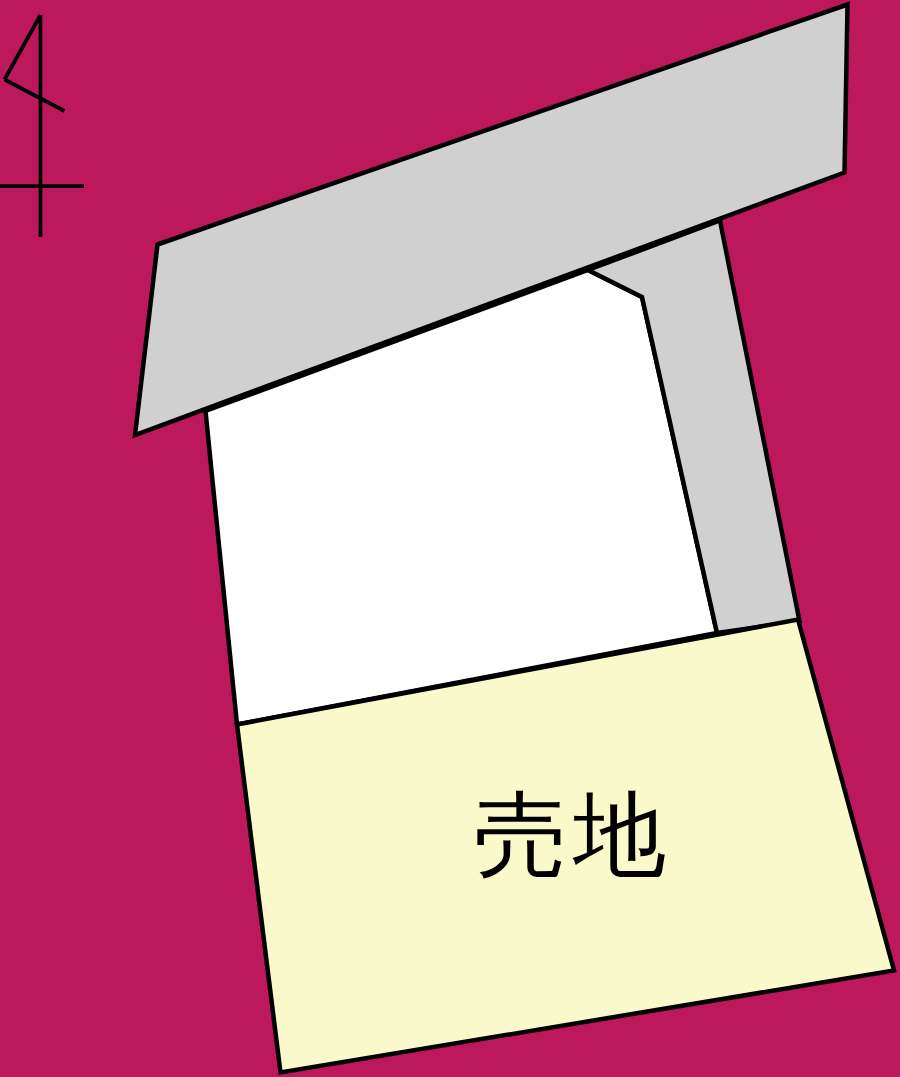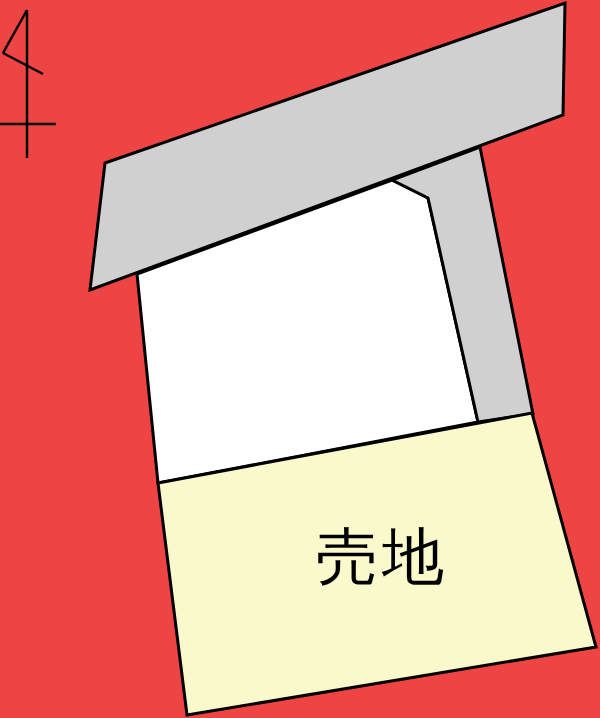--- a/index.html
+++ b/index.html
@@ -4,21 +4,21 @@
 <style>
   html, body {
     margin: 0;
     padding: 0;
     background: #ffffff;
   }
   .stage {
     position: relative;
     width: 600px;
     height: 718px;
-    background: #ef4444;
+    background: #be185d;
     overflow: hidden;
     text-decoration: underline;
   }
   svg {
     display: block;
   }
   .parcel-label {
     font-family: "DejaVu Sans", sans-serif;
     font-size: 62px;
     font-weight: 500;

